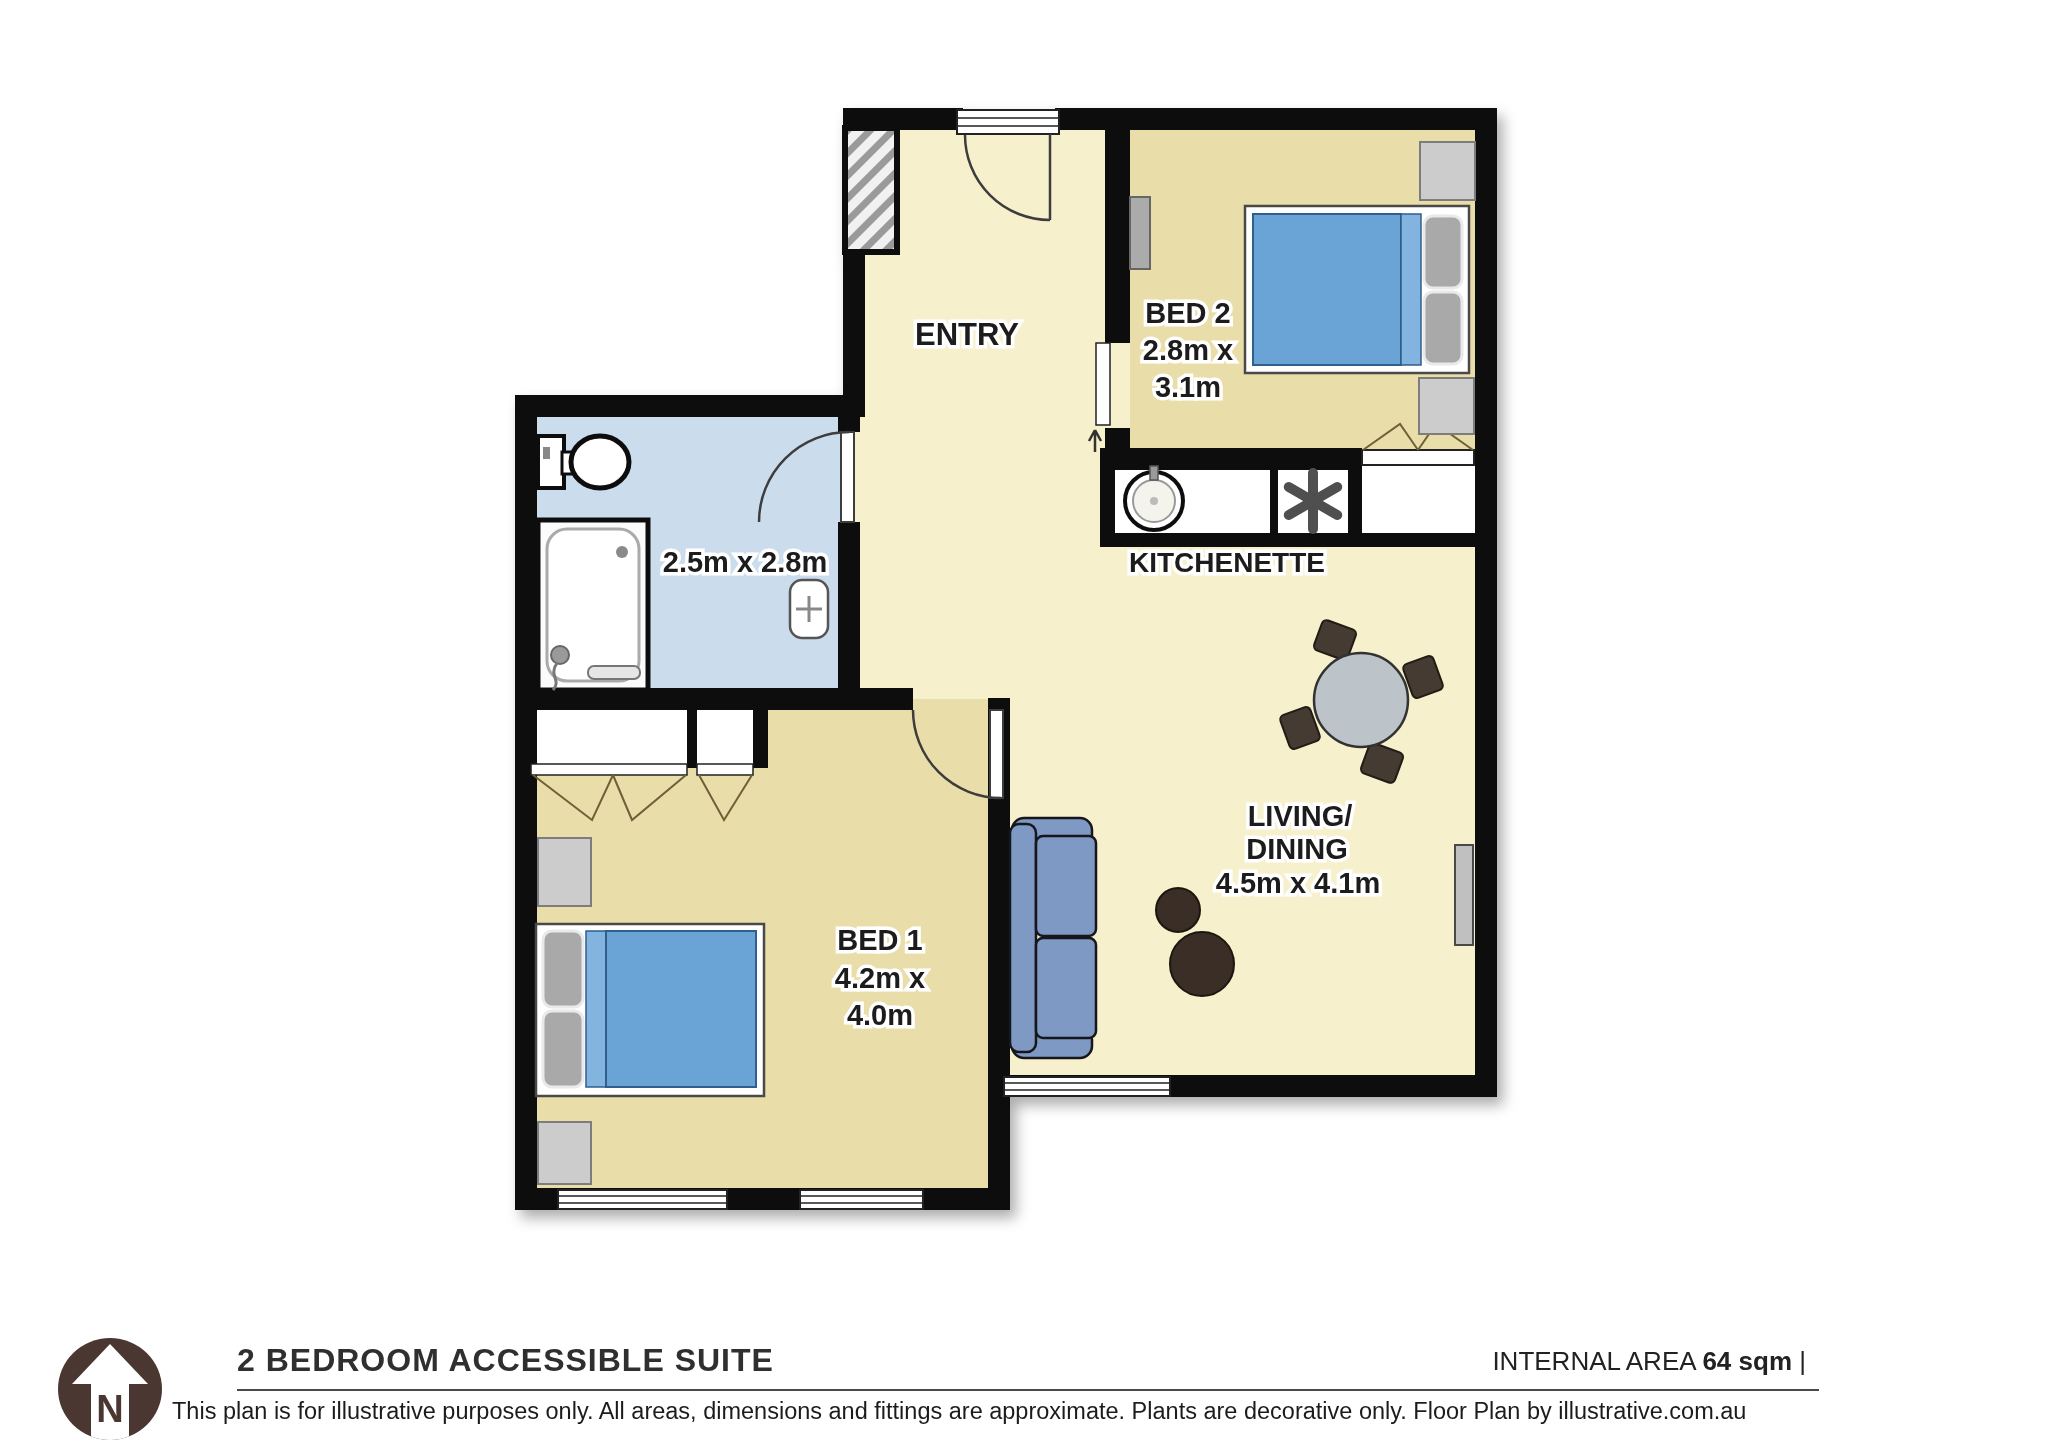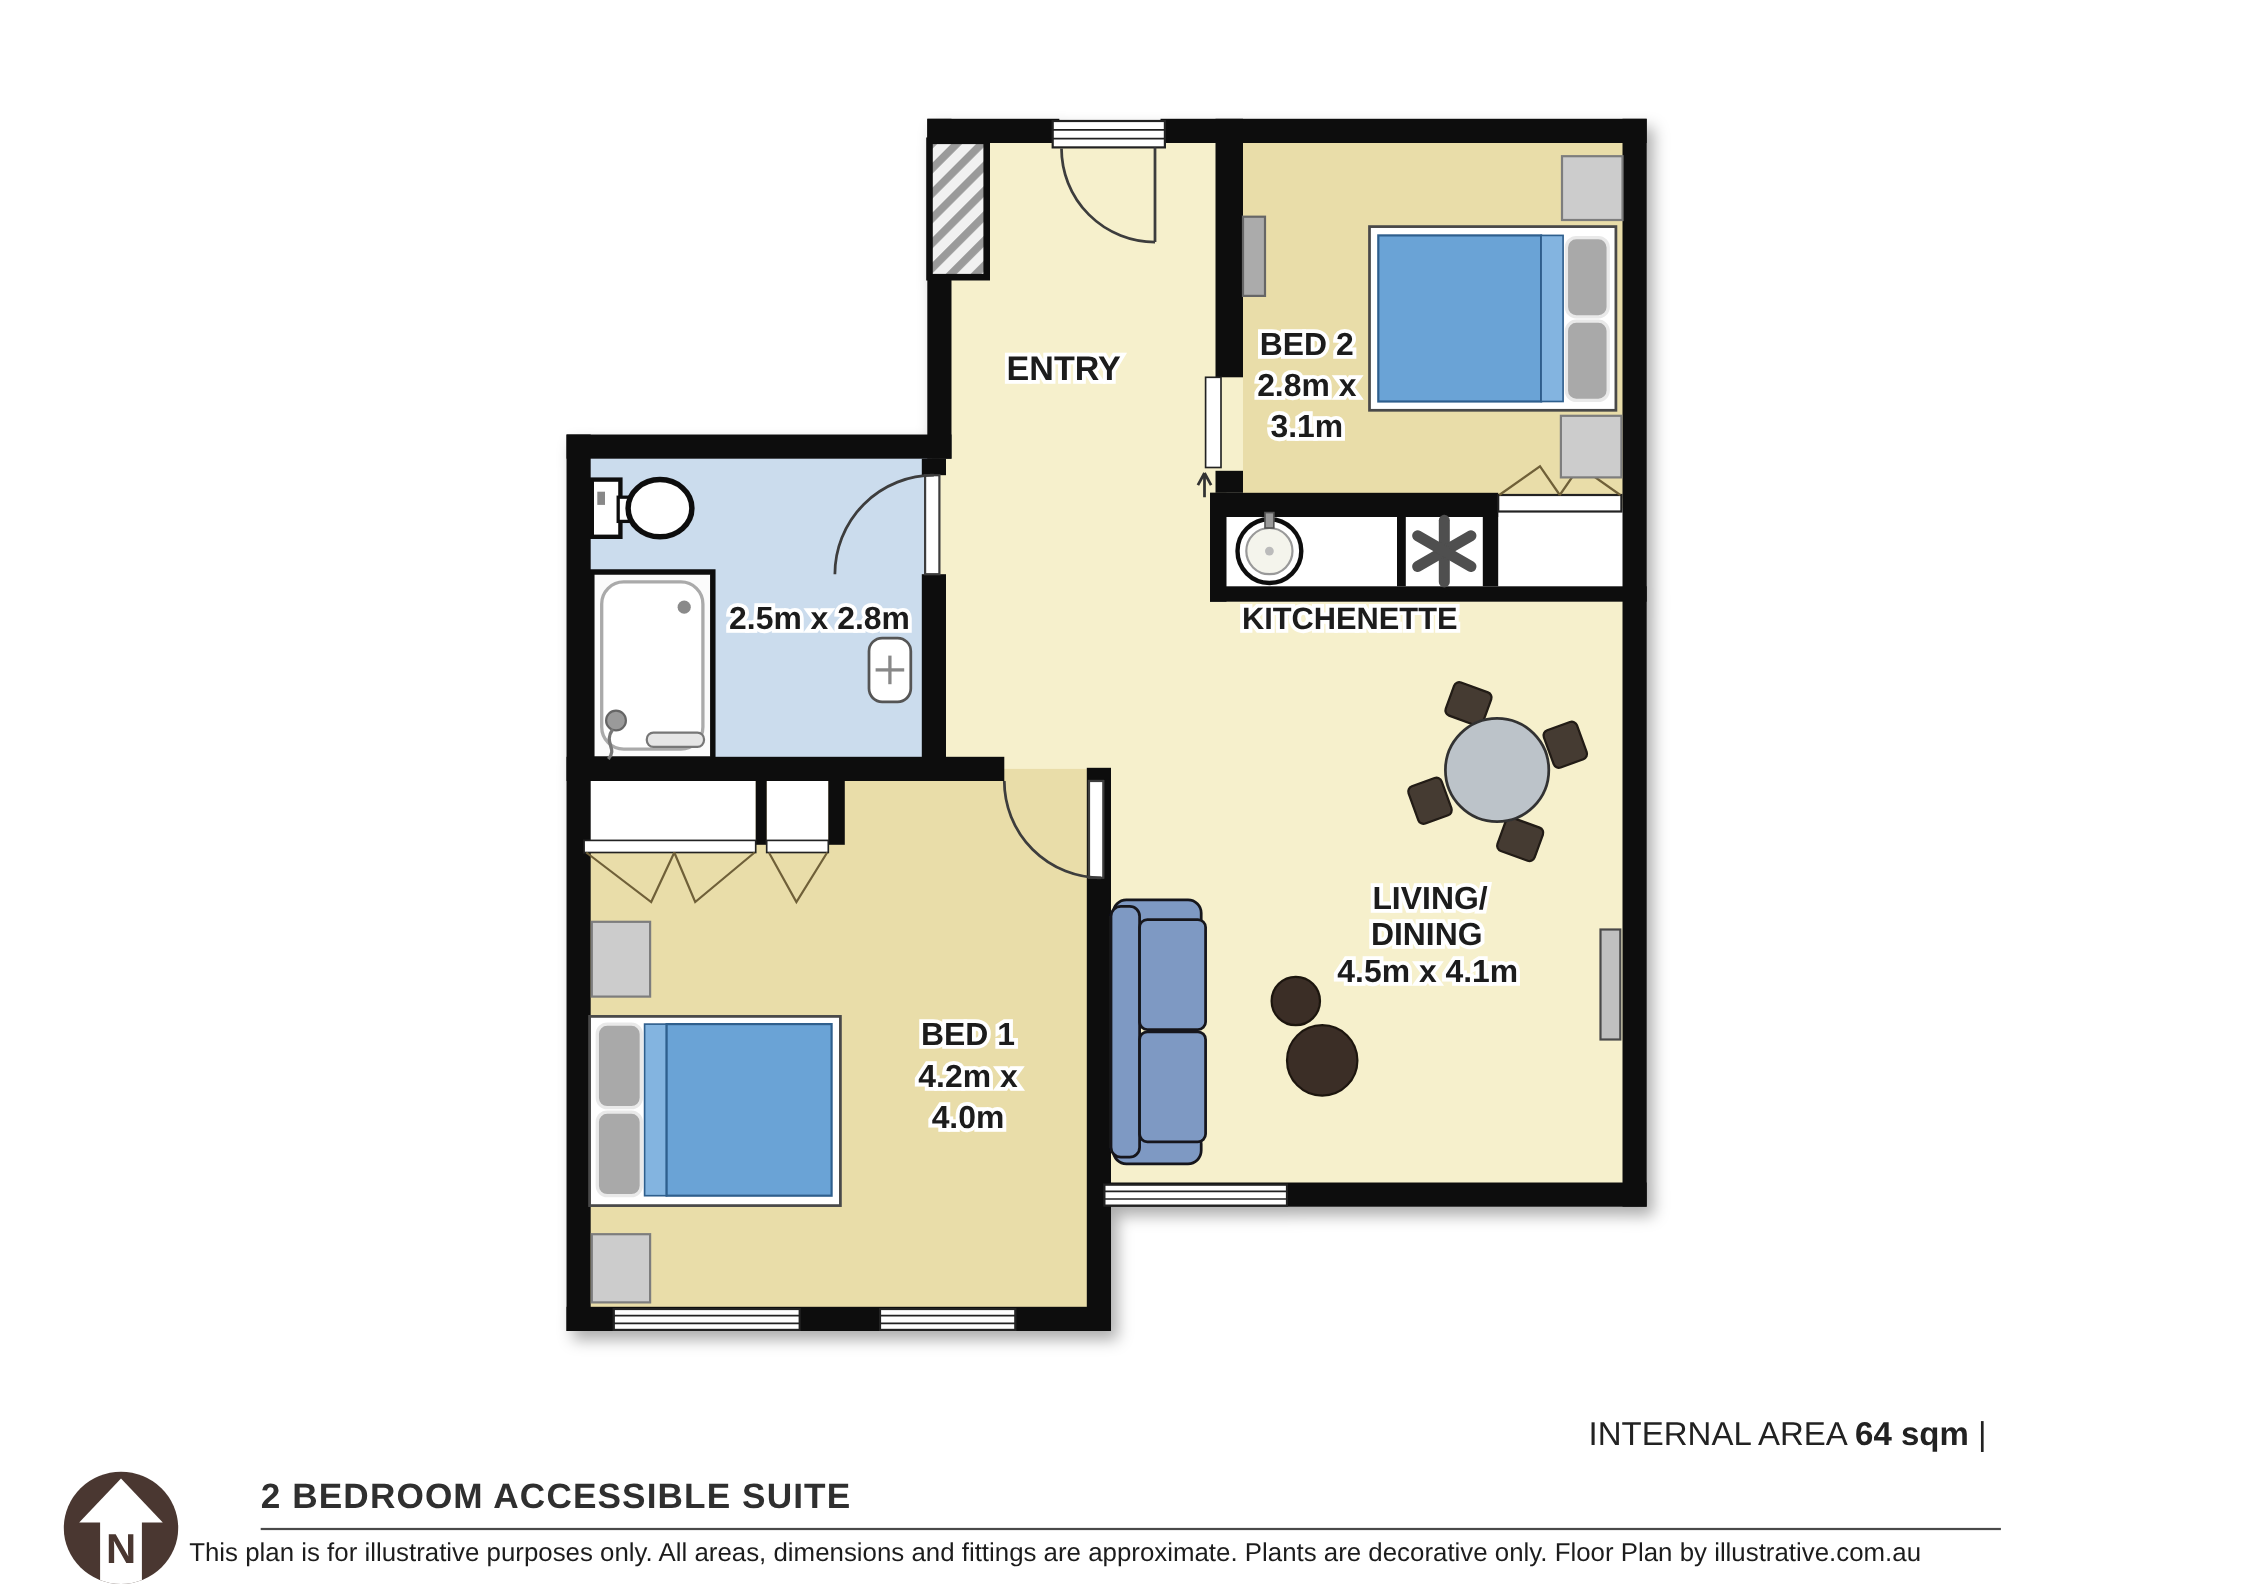--- a/index.html
+++ b/index.html
@@ -4,21 +4,21 @@
 <style>
   html,body{margin:0;padding:0;background:#ffffff;}
   .page{position:relative;width:2048px;height:1448px;background:#ffffff;overflow:hidden;
         font-family:"Liberation Sans", sans-serif;}
   .plan-svg{position:absolute;left:0;top:0;}
   .room-label{font-family:"Liberation Sans", sans-serif;font-weight:bold;fill:#1a1a1a;
               stroke:#ffffff;stroke-width:7px;paint-order:stroke;text-anchor:middle;}
   
   .footer-title{position:absolute;left:237px;top:1342px;font-size:32px;color:#2f2f2f;
                 letter-spacing:1px;font-weight:700;}
-  .footer-area{position:absolute;top:1288px;right:242px;font-size:30px;color:#222;}
+  .footer-area{position:absolute;top:1346px;right:242px;font-size:26px;color:#222;}
   .footer-area b{font-weight:bold;}
   .footer-rule{position:absolute;left:237px;top:1389px;width:1582px;height:2px;background:#4a4a4a;}
   .footer-disclaimer{position:absolute;left:172px;top:1398px;font-size:23.5px;color:#1c1c1c;}
   
   .logo{position:absolute;left:58px;top:1338px;width:104px;height:102px;background:#4a3731;
         border-radius:50%;overflow:hidden;}
   .logo .head{position:absolute;left:14px;top:6px;width:0;height:0;
               border-left:38px solid transparent;border-right:38px solid transparent;
               border-bottom:40px solid #ffffff;}
   .logo .shaft{position:absolute;left:33px;top:44px;width:38px;height:58px;background:#ffffff;

